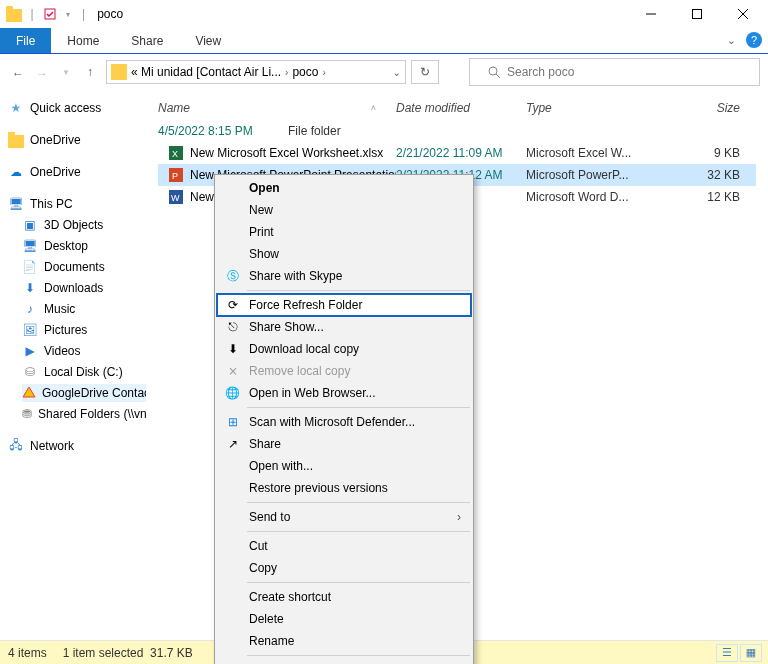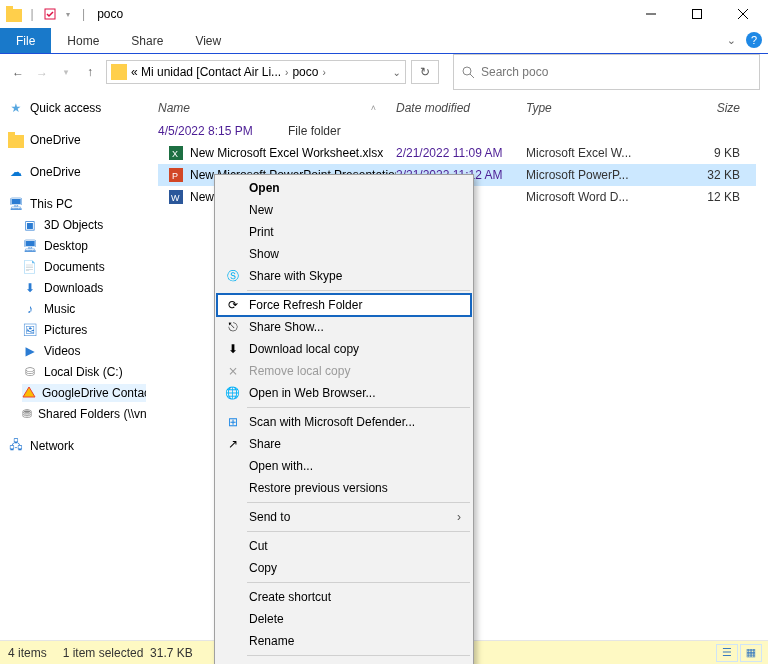--- a/index.html
+++ b/index.html
@@ -18,38 +18,38 @@
   .ribbon-tabs .help .helpicon { width:16px; height:16px; border-radius:50%; background:#1e88e5; color:#fff; font-size:11px; display:flex; align-items:center; justify-content:center;}
   .nav-bar { height: 36px; display: flex; align-items: center; padding: 0 8px; gap:6px; }
   .nav-arrows { display:flex; align-items:center; gap:4px; }
   .nav-arrows span { width:20px; height:20px; display:flex; align-items:center; justify-content:center; color:#555; }
   .nav-arrows .disabled { color:#c0c0c0;}
   .address { flex: 0 0 300px; height:24px; border:1px solid #ccc; display:flex; align-items:center; padding:0 4px; gap:4px;}
   .address .fico { width:16px; height:16px; background:#ffcf4b; display:inline-block;}
   .address .seg { display:flex; align-items:center; gap:4px; font-size:12px;}
   .address .chev { color:#666; font-size:10px;}
   .refresh-box { width:28px; height:24px; border:1px solid #ccc; display:flex; align-items:center; justify-content:center; color:#555; margin-left:-1px;}
-  .search { flex:1; height:36px; border:1px solid #ccc; display:flex; align-items:center; padding:0 8px; gap:6px; color:#777; margin-left:8px;}
+  .search { flex:1; height:28px; border:1px solid #ccc; display:flex; align-items:center; padding:0 18px; gap:6px; color:#777; margin-left:24px;}
   .main { display:flex; height:548px; }
   .tree { width:146px; padding:6px 0 6px 8px; overflow:hidden;}
   .tree .group { margin-bottom:14px; }
   .tree .node { display:flex; align-items:center; gap:6px; height:18px; margin:3px 0; font-size:12px; white-space:nowrap; }
   .tree .node.indent { margin-left:14px; }
   .tree .node.sel { background:#e5f3ff; }
   .tree .ico { width:16px; height:16px; display:inline-flex; align-items:center; justify-content:center;}
   .files { flex:1; position:relative; padding:6px 12px 0 12px;}
   .cols { display:flex; color:#4b4b4b; font-size:12px; border-bottom:1px solid transparent; height:24px; align-items:center;font-style:italic;}
   .col-name { width:238px; display:flex; align-items:center; gap:6px;}
   .col-date { width:130px; }
   .col-type { width:108px; }
   .col-size { flex:1; text-align:right; padding-right:16px; }
   .row { display:flex; align-items:center; height:22px; font-size:12px;}
   .row.sel { background:#cce8ff; }
   .row .fname { width:238px; display:flex; align-items:center; gap:6px; padding-left:10px; white-space:nowrap; overflow:hidden;}
-  .row .fdate { width:130px; color:#4c1d95;}
+  .row .fdate { width:130px; color:#0f766e;}
   .row .ftype { width:108px; color:#333; overflow:hidden; white-space:nowrap; text-overflow:ellipsis;}
   .row .fsize { flex:1; text-align:right; padding-right:16px; color:#333;}
   .ico16 { width:16px; height:16px; display:inline-flex; align-items:center; justify-content:center; flex:0 0 16px;}
   .folder-ico { background:#ffcf4b; width:16px; height:13px; margin-top:2px; position:relative;}
   .folder-ico::before{content:"";position:absolute;top:-3px;left:0;width:7px;height:3px;background:#ffcf4b;}
   .context-menu { position:absolute; left:214px; top:174px; width:260px; background:#f2f2f2; border:1px solid #a0a0a0; box-shadow:3px 3px 6px rgba(0,0,0,0.25); padding:2px; z-index:50;}
   .context-menu .mi { display:flex; align-items:center; height:22px; padding-left:32px; font-size:12px; position:relative; }
   .context-menu .mi.bold { font-weight:700; }
   .context-menu .mi.disabled { color:#9b9b9b;}
   .context-menu .mi .mico { position:absolute; left:8px; width:16px; height:16px; display:flex; align-items:center; justify-content:center;}

